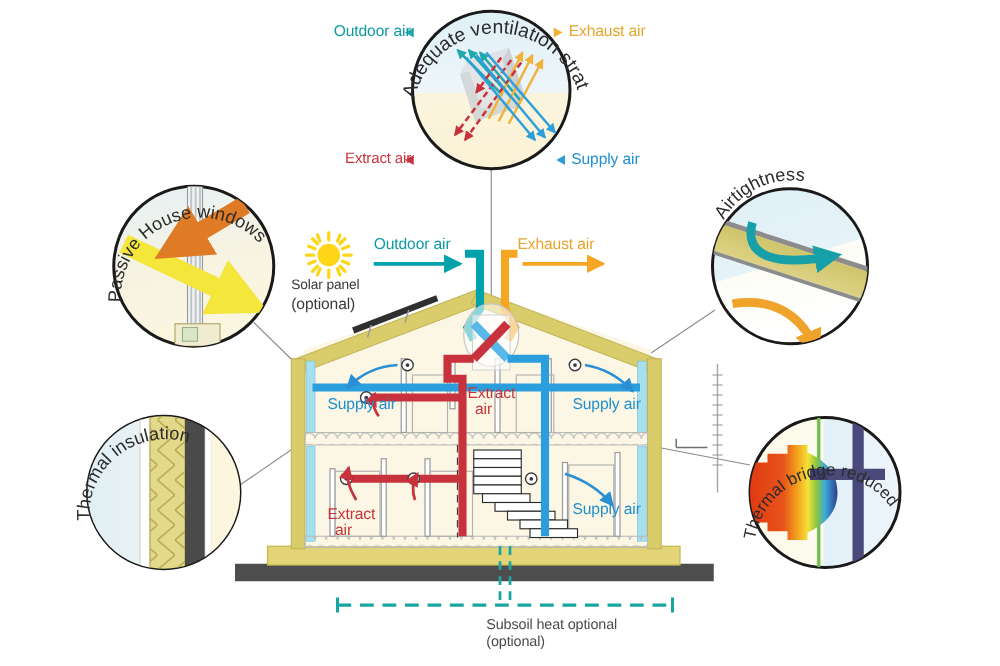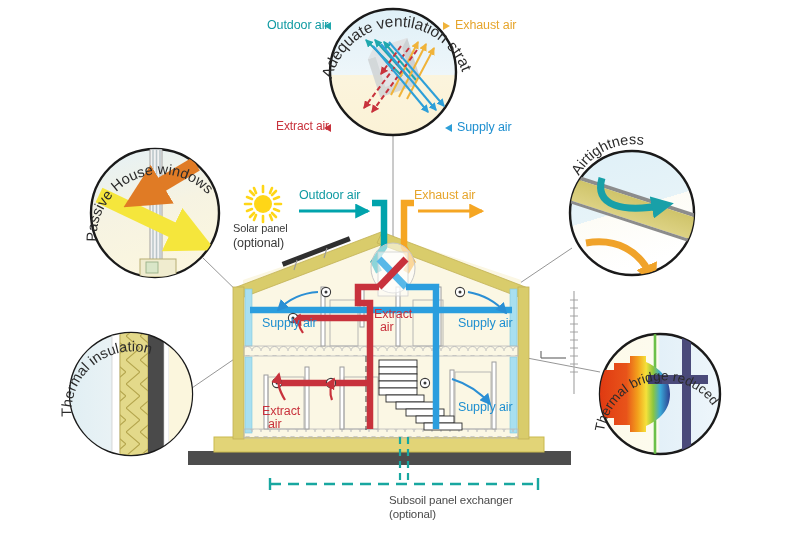--- a/index.html
+++ b/index.html
@@ -452,16 +452,16 @@
   <div class="lbl" style="left:262px; top:316px; font-size:12.5px; color:#1e8fd0;">Supply air</div>
   <div class="lbl" style="left:458px; top:316px; font-size:12.5px; color:#1e8fd0;">Supply air</div>
   <div class="lbl" style="left:458px; top:400px; font-size:12.5px; color:#1e8fd0;">Supply air</div>
 
   <div class="lbl" style="left:374px; top:307px; font-size:12.5px; color:#c8323c;">Extract</div>
   <div class="lbl" style="left:380px; top:320px; font-size:12.5px; color:#c8323c;">air</div>
 
   <div class="lbl" style="left:262px; top:404px; font-size:12.5px; color:#c8323c;">Extract</div>
   <div class="lbl" style="left:268px; top:417px; font-size:12.5px; color:#c8323c;">air</div>
 
-  <div class="lbl" style="left:389px; top:494px; font-size:11.5px; color:#4a4a4a;">Subsoil panel exchanger</div>
+  <div class="lbl" style="left:389px; top:494px; font-size:11.5px; color:#4a4a4a;">Subsoil heat optional</div>
   <div class="lbl" style="left:389px; top:508px; font-size:11.5px; color:#4a4a4a;">(optional)</div>
 
 </div>
 
 </body></html>

